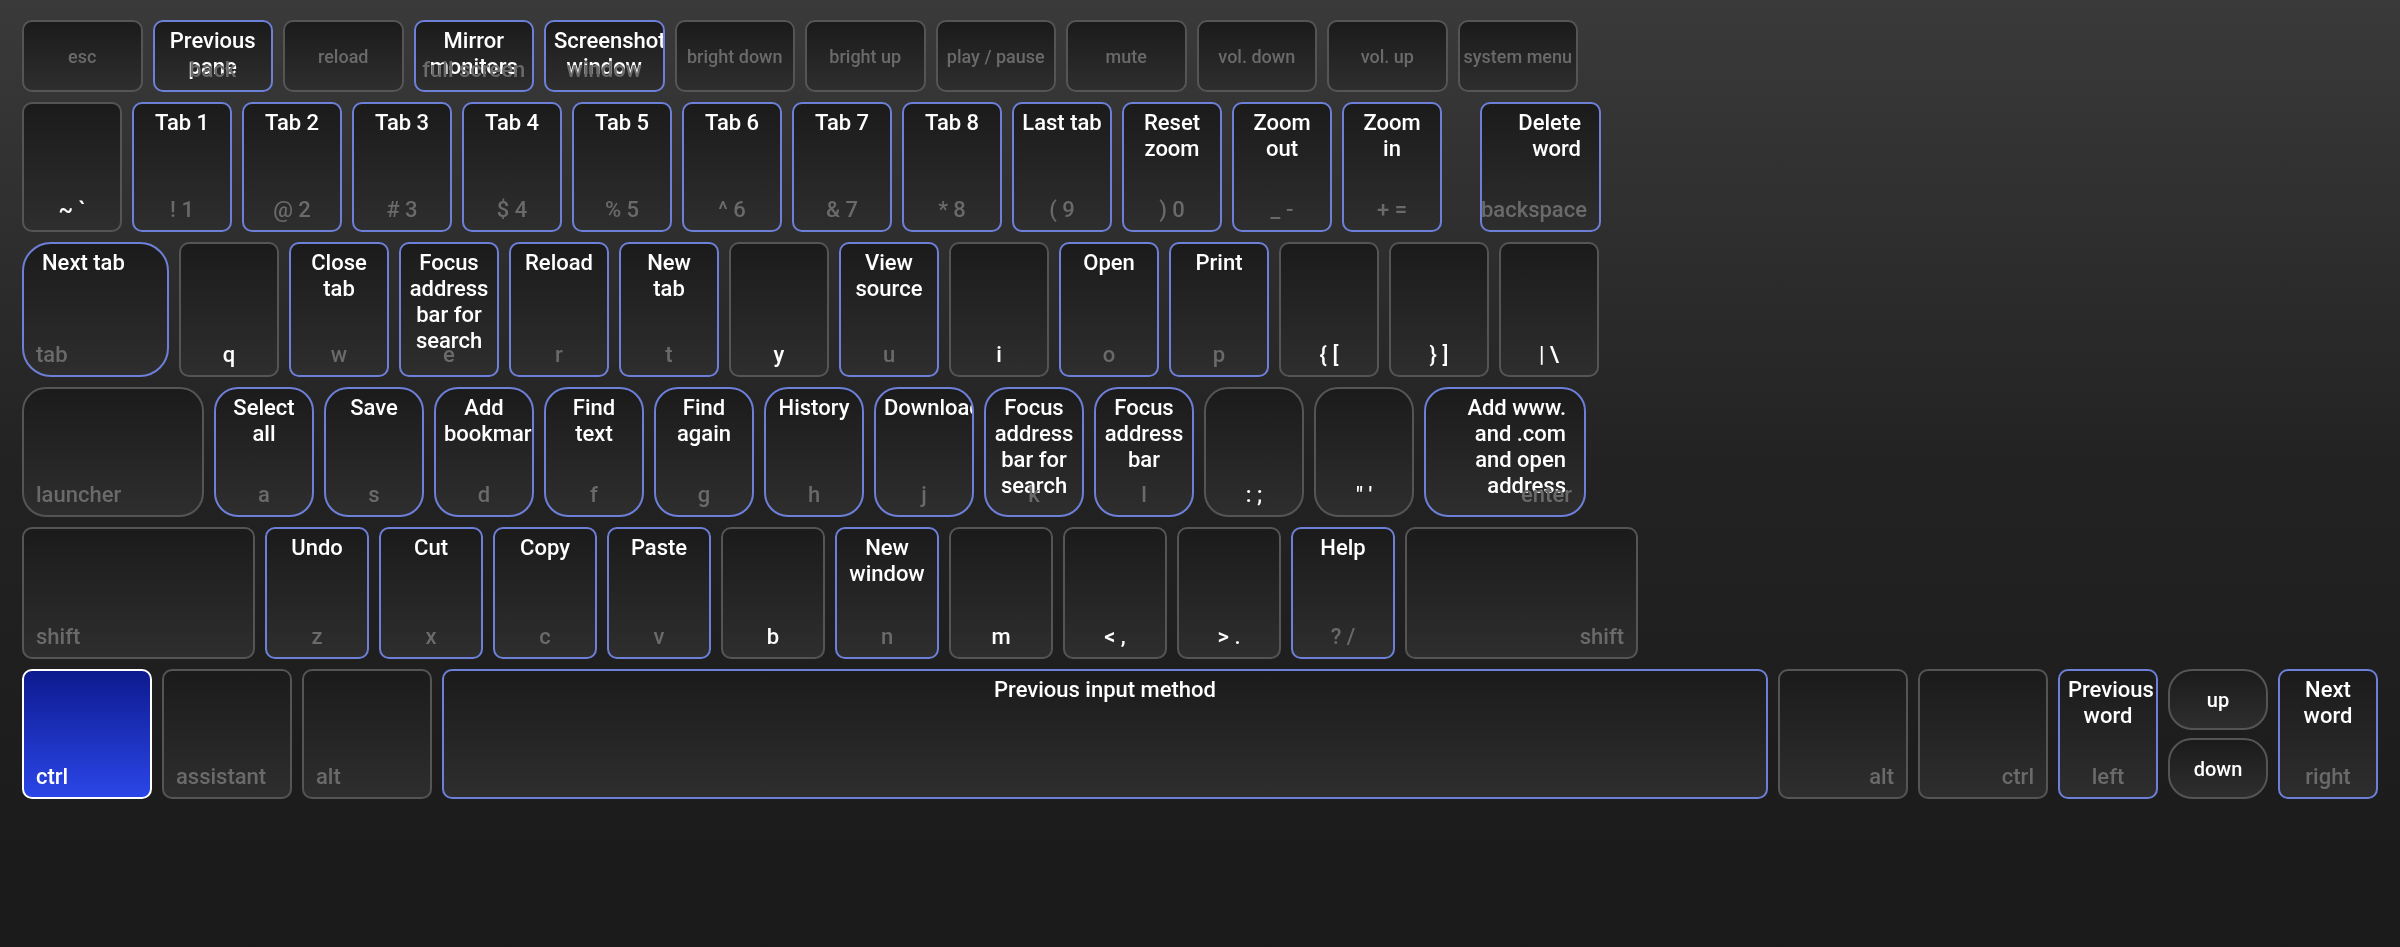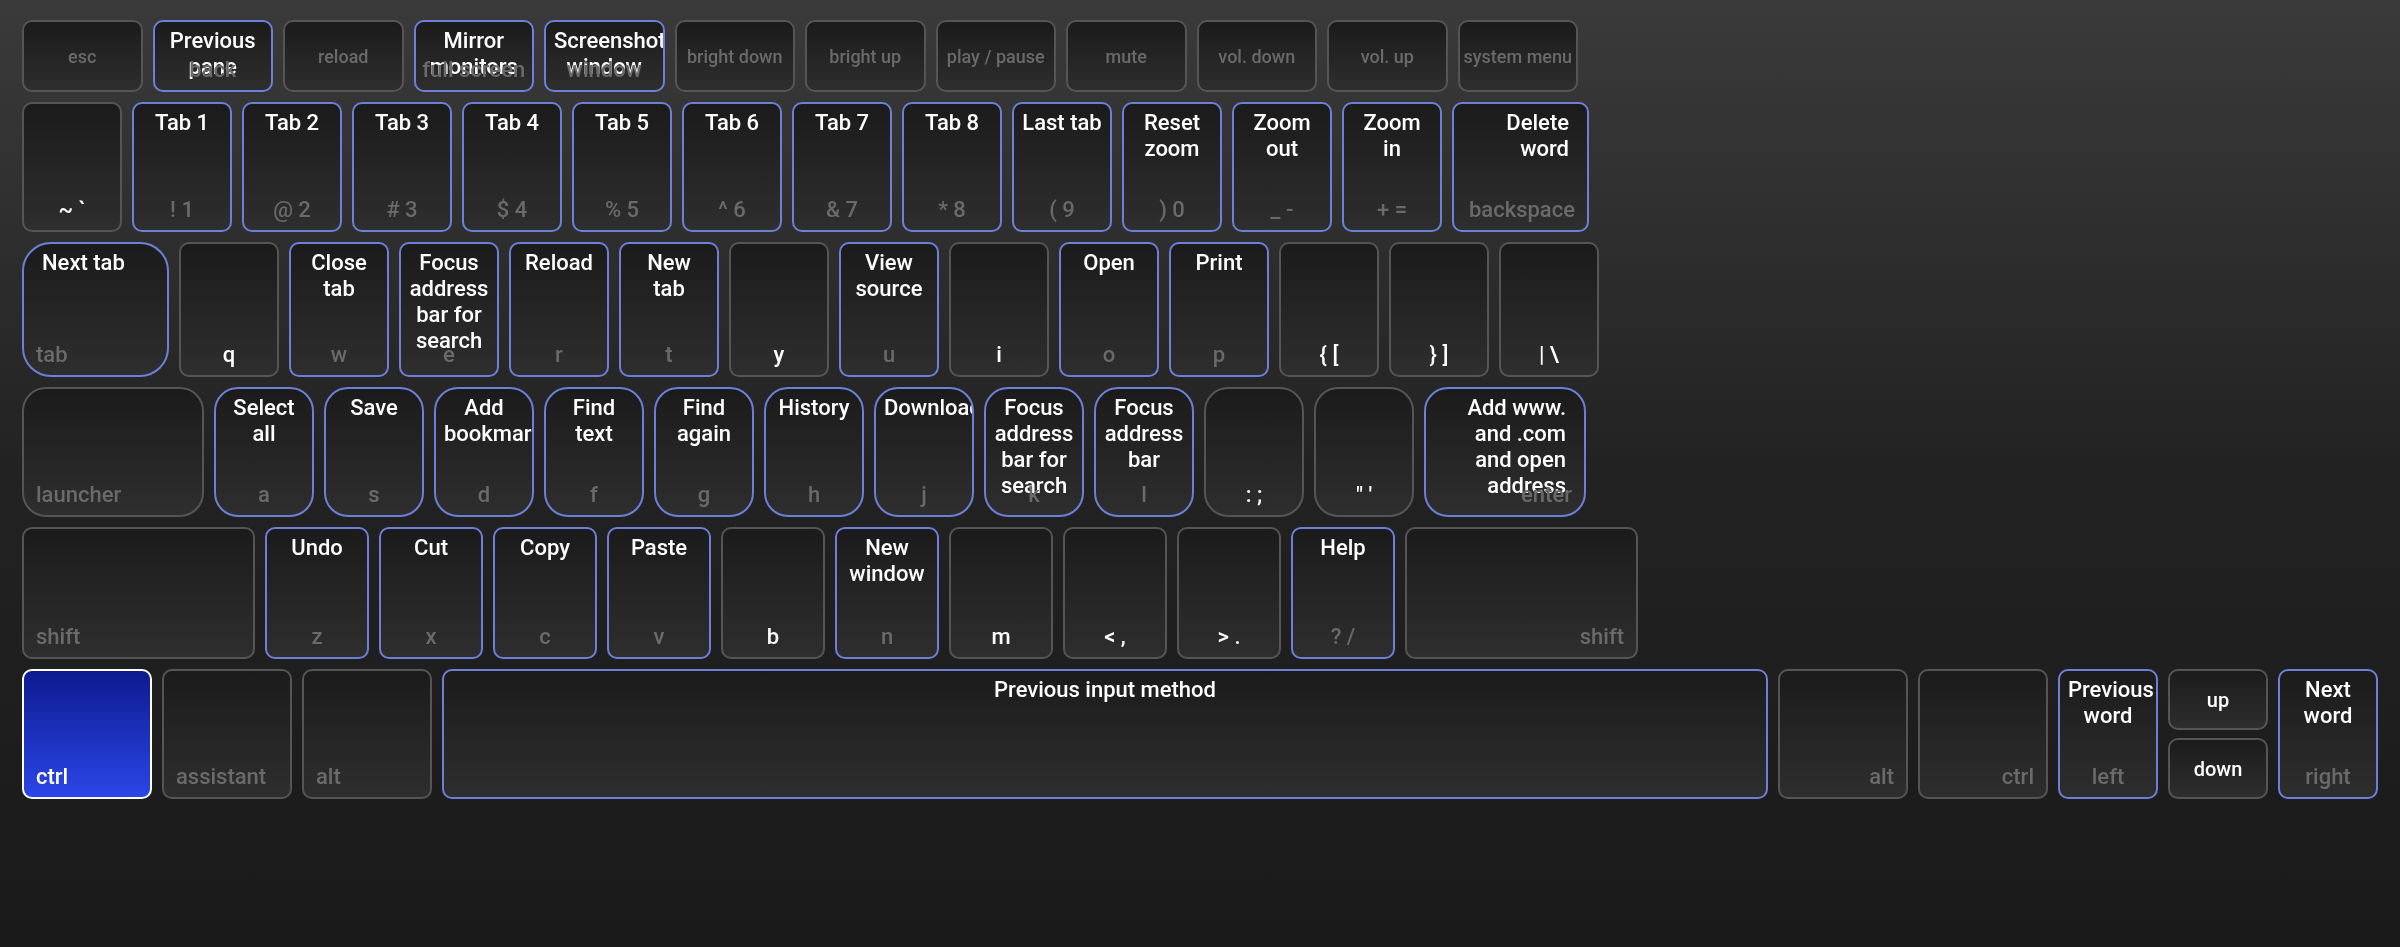--- a/index.html
+++ b/index.html
@@ -40,39 +40,39 @@
     left:0;right:0;text-align:center;
   }
   .gl.left{text-align:left;left:12px;right:auto;}
   .gl.right{text-align:right;right:12px;left:auto;}
   .gl.bright{color:#fff;}
   
   .r0 .key{height:72px;width:120.5px;}
   .r0 .key.gl-only .gl{bottom:auto;top:50%;transform:translateY(-50%);font-size:18px;}
   
   .r1 .key{height:130px;width:100px;}
-  .r1 .key.bksp{width:137px;}
+  .r1 .key.bksp{width:121px;margin-left:28px;}
   
   .r2 .key{height:135px;width:100px;}
   .r2 .key.tab{width:147px;border-radius:29px;}
   
   .r3 .key{height:130px;width:100px;border-radius:24px;}
   .r3 .key.launcher{width:182px;}
   .r3 .key.enter{width:162px;}
   
   .r4 .key{height:132px;width:104px;}
   .r4 .key.shift{width:233px;}
   
   .r5{height:130px;}
   .r5 .key{height:130px;}
   .r5 .key.mod{width:130px;}
   .r5 .key.space{flex:1;}
   .r5 .key.arrow{width:100px;}
   .r5 .updown{display:flex;flex-direction:column;gap:8px;width:100px;}
-  .r5 .updown .key{height:61px;width:100%;}
+  .r5 .updown .key{height:61px;width:100%;border-radius:24px;}
   .r5 .updown .gl{font-size:20px;bottom:auto;top:50%;transform:translateY(-50%);}
 </style>
 </head>
 <body>
 
 <div class="kb">
   <div class="row r0">
       <div class="key gl-only">
         <span class="gl center">esc</span>
       </div>

